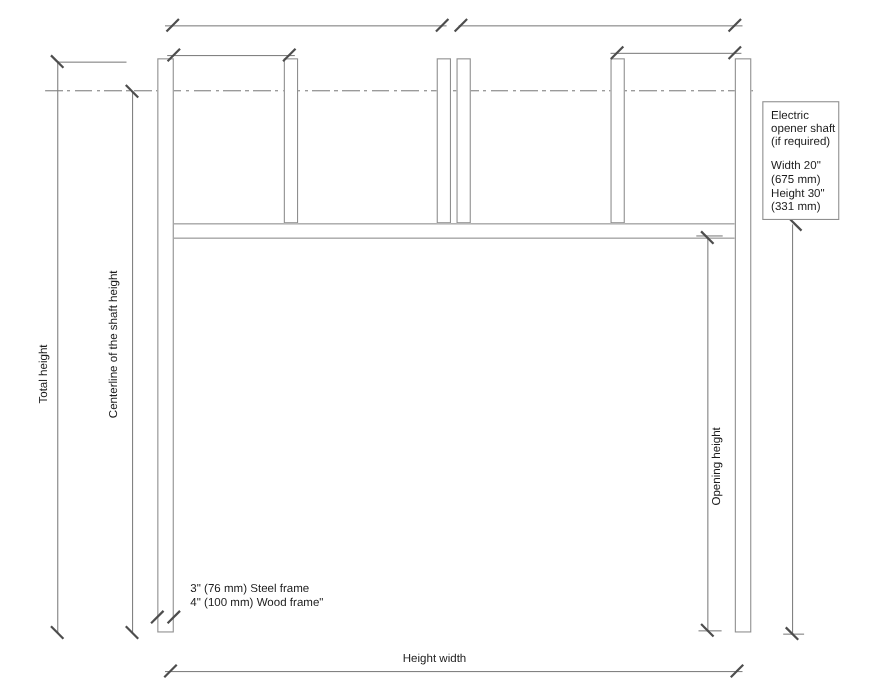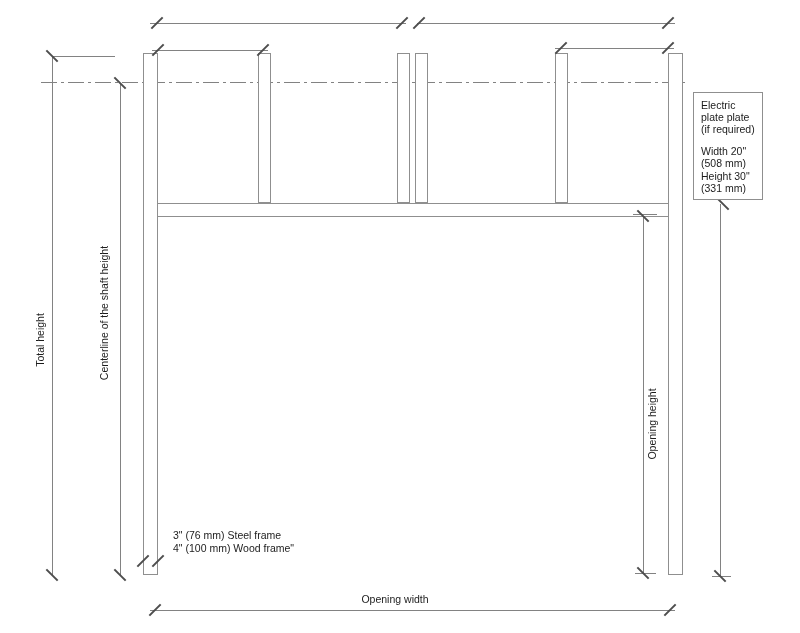--- a/index.html
+++ b/index.html
@@ -85,37 +85,37 @@
   <div class="ln" style="left:643px;top:216px;width:1px;height:357px;"></div>
   <div class="ln" style="left:633px;top:214px;width:24px;height:1px;"></div>
   <div class="ln" style="left:635px;top:573px;width:21px;height:1px;"></div>
   <div class="tick tb" style="left:643px;top:216px;"></div>
   <div class="tick tb" style="left:643px;top:573px;"></div>
   <div class="lbl vlbl" style="left:652px;top:424px;">Opening height</div>
 
   <div class="ln" style="left:150px;top:610px;width:525px;height:1px;"></div>
   <div class="tick tf" style="left:155px;top:610px;"></div>
   <div class="tick tf" style="left:670px;top:610px;"></div>
-  <div class="lbl hlbl" style="left:395px;top:599px;">Opening width</div>
+  <div class="lbl hlbl" style="left:395px;top:599px;">Height width</div>
 
   <div class="tick tf" style="left:143px;top:561px;"></div>
   <div class="tick tf" style="left:158px;top:561px;"></div>
   <div class="lbl" style="left:173px;top:529px;">
     <div>3" (76 mm) Steel frame</div>
     <div>4" (100 mm) Wood frame"</div>
   </div>
 
   <div class="ln" style="left:720px;top:204px;width:1px;height:372px;"></div>
   <div class="ln" style="left:712px;top:576px;width:19px;height:1px;"></div>
   <div class="tick tb" style="left:723px;top:204px;"></div>
   <div class="tick tb" style="left:720px;top:576px;"></div>
 
   <div class="note-box" style="left:693px;top:92px;width:70px;height:108px;">
     <div>Electric</div>
-    <div>plate plate</div>
+    <div>opener shaft</div>
     <div>(if required)</div>
     <div class="gap-10">Width 20"</div>
-    <div>(508 mm)</div>
+    <div>(675 mm)</div>
     <div class="gap-1">Height 30"</div>
     <div>(331 mm)</div>
   </div>
 
 </div>
 
 </body></html>

